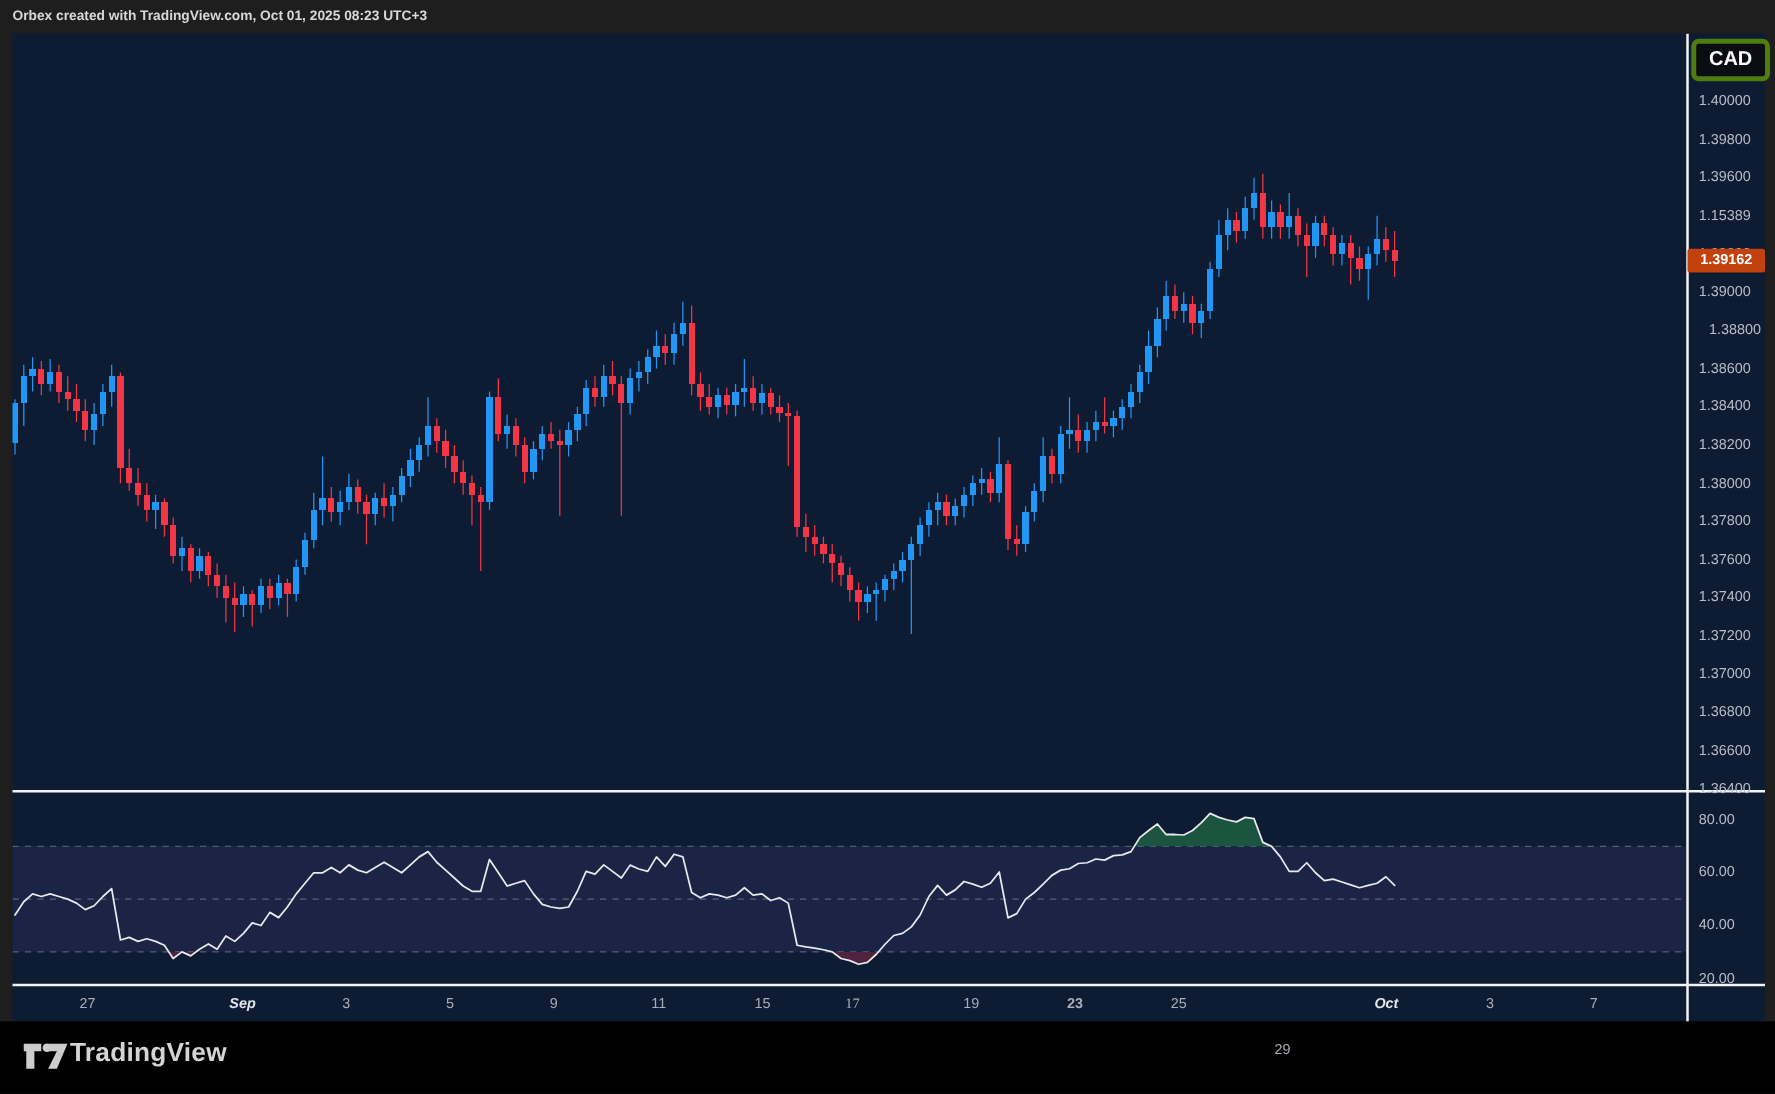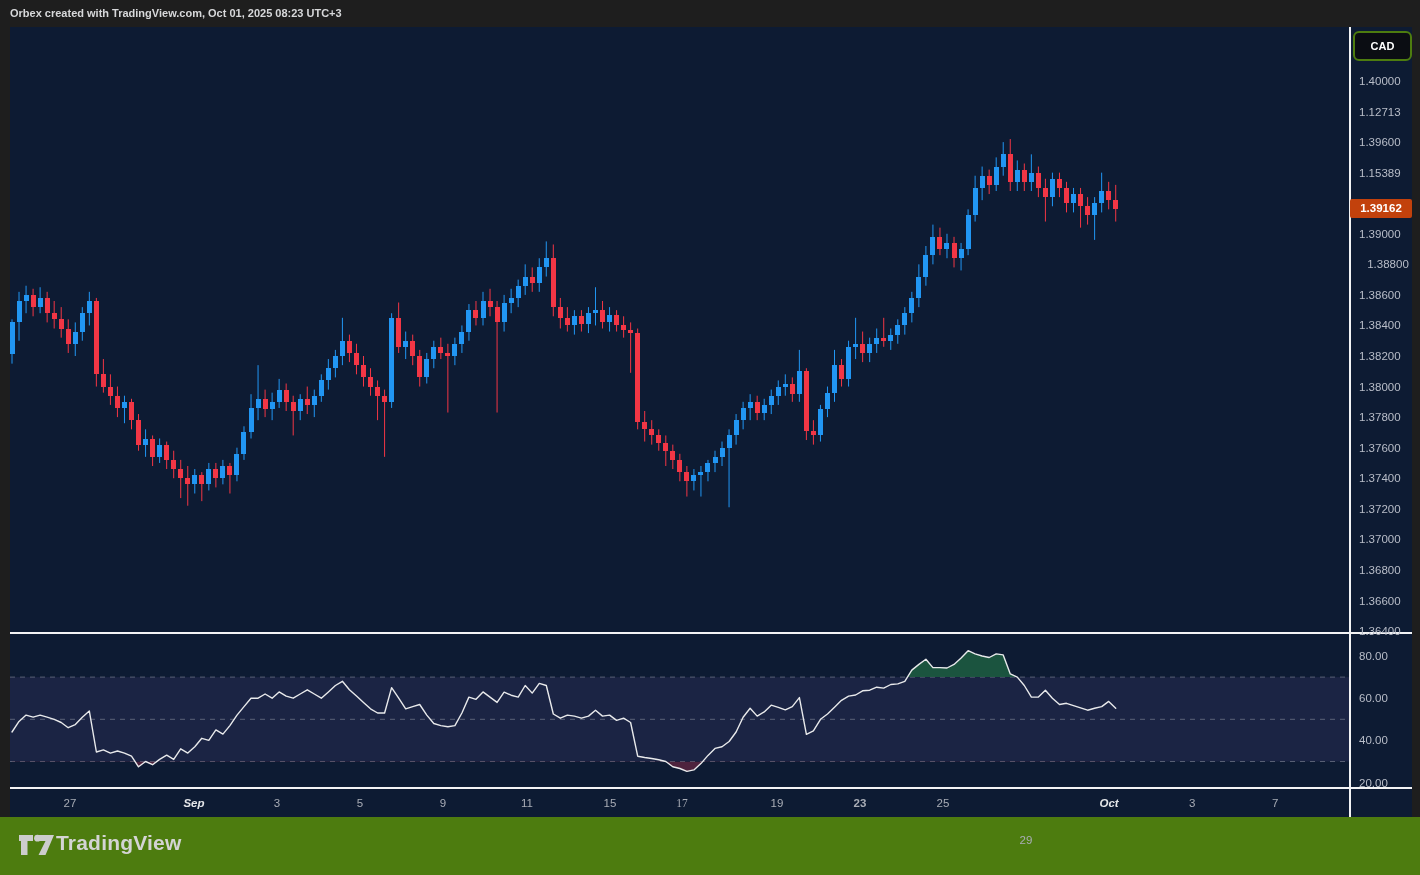--- a/index.html
+++ b/index.html
@@ -8,24 +8,24 @@
   #header-title{position:absolute;left:10px;top:0;line-height:26px;font-size:11px;font-weight:bold;color:#d7d8da;white-space:nowrap;}
   #widget{position:absolute;left:10px;top:27px;width:1402px;height:790px;background:#0d1b33;}
   #chart-svg{position:absolute;left:0;top:0;}
   .vline{position:absolute;left:1339px;top:0;width:2px;height:790px;background:#f2f3f5;z-index:3;}
   .hsep{position:absolute;left:0;width:1402px;height:2px;background:#f2f3f5;z-index:3;}
   #sep-main{top:605px;} #sep-indicator{top:760px;}
   .axlbl{position:absolute;left:1349px;width:58px;height:16px;line-height:16px;font-size:11.5px;color:#b8bdc8;z-index:4;white-space:nowrap;}
   .dtlbl{position:absolute;top:763px;width:60px;height:26px;line-height:26px;text-align:center;font-size:11.5px;color:#a9adb6;z-index:4;}
   .dtlbl.month{color:#e4e6e9;font-weight:bold;font-style:italic;}
   #symbol-button{position:absolute;left:1343px;top:4px;width:55px;height:26px;line-height:26px;text-align:center;
-    background:#0b0d13;border:2px solid #4d7c0f;border-radius:6px;color:#ffffff;font-size:11px;font-weight:bold;z-index:6;cursor:pointer;}
+    background:#0b0d13;border:4px solid #4d7c0f;border-radius:6px;color:#ffffff;font-size:16px;font-weight:bold;z-index:6;cursor:pointer;}
   #price-tag{position:absolute;left:1340px;top:172px;width:62px;height:19px;line-height:19px;text-align:center;
     background:#c2410c;border-radius:2px;color:#ffffff;font-size:11.5px;font-weight:bold;z-index:5;}
-  #footer{position:absolute;left:0;top:817px;width:1420px;height:58px;background:#4d7c0f;}
+  #footer{position:absolute;left:0;top:817px;width:1420px;height:58px;background:#000000;}
   #brand-text{position:absolute;left:56px;top:14px;font-size:21px;font-weight:bold;color:#d4d4d4;letter-spacing:0.2px;cursor:pointer;}
   #brand-logo{position:absolute;left:18px;top:14px;cursor:pointer;}
 </style>
 </head>
 <body>
 
 <div id="header-bar">
   <div id="header-title">Orbex created with TradingView.com, Oct 01, 2025 08:23 UTC+3</div>
 </div>
 
@@ -362,21 +362,21 @@
       <rect x="1096.18" y="164.00159999999806" width="5" height="9.166799999999" fill="#f23645" shape-rendering="crispEdges"></rect>
       <line x1="1105.71" y1="157.89039999999875" x2="1105.71" y2="194.5575999999981" stroke="#f23645" stroke-width="1"></line>
       <rect x="1103.21" y="173.16839999999706" width="5" height="8.861240000000379" fill="#f23645" shape-rendering="crispEdges"></rect>
     </svg>
   <div class="hsep" id="sep-main"></div>
   <div class="hsep" id="sep-indicator"></div>
   <div class="vline"></div>
   <div id="symbol-button">CAD</div>
   <div id="price-tag">1.39162</div>
 <div class="axlbl" style="top: 46px;">1.40000</div>
-    <div class="axlbl" style="top: 76.6px;">1.12713</div>
+    <div class="axlbl" style="top: 76.6px;">1.39800</div>
     <div class="axlbl" style="top: 107.1px;">1.39600</div>
     <div class="axlbl" style="top: 137.7px;">1.15389</div>
     <div class="axlbl" style="top: 168.2px;">1.39200</div>
     <div class="axlbl" style="top: 198.8px;">1.39000</div>
     <div class="axlbl" style="top: 229.3px; text-align: center;">1.38800</div>
     <div class="axlbl" style="top: 259.9px;">1.38600</div>
     <div class="axlbl" style="top: 290.4px;">1.38400</div>
     <div class="axlbl" style="top: 321px;">1.38200</div>
     <div class="axlbl" style="top: 351.6px;">1.38000</div>
     <div class="axlbl" style="top: 382.1px;">1.37800</div>

